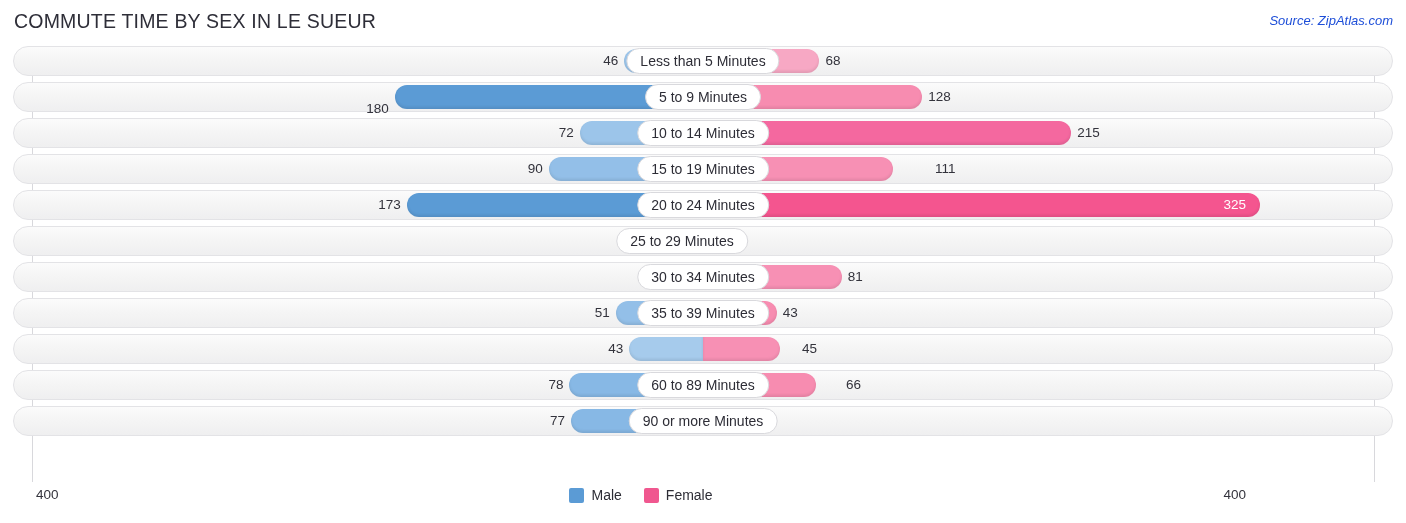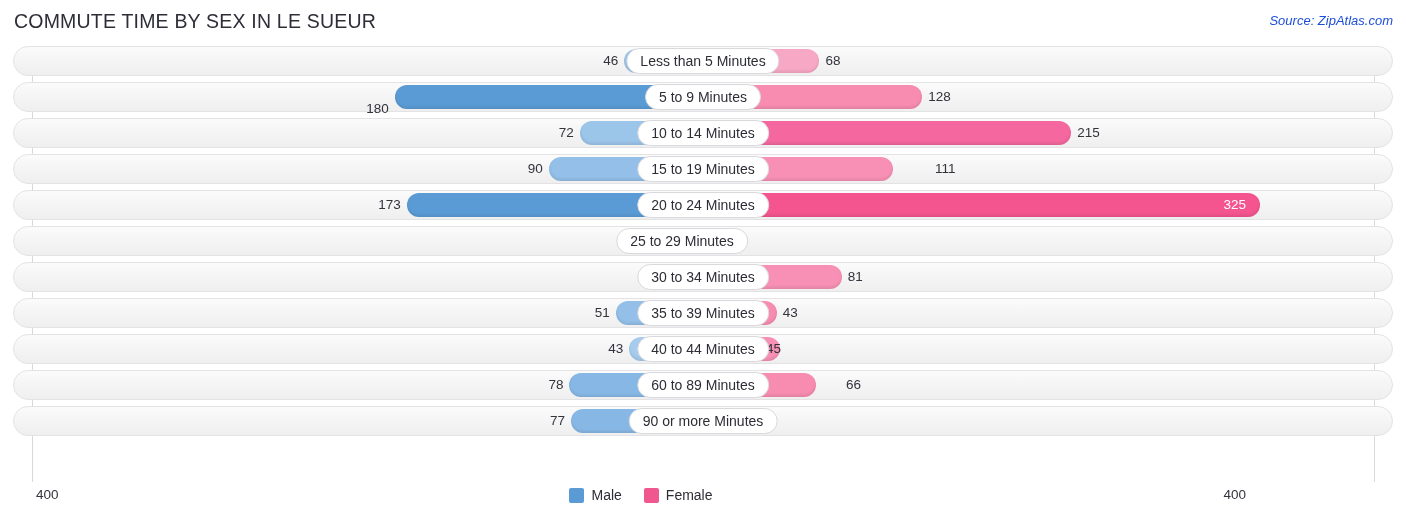--- a/index.html
+++ b/index.html
@@ -229,22 +229,21 @@
         <div class="bar male" style="left: 601.663px; width: 87.3375px; background: rgb(147, 191, 232);"></div>
         <div class="bar female" style="left: 689px; width: 73.6375px; background: rgb(247, 140, 176);"></div>
         <div class="val male" style="right: 782.337px;">51</div>
         <div class="val female" style="left: 768.638px;">43</div>
         <div class="cat-pill" style="left: 689px;">35 to 39 Minutes</div>
       </div>
       <div class="row">
         <div class="bar male" style="left: 615.362px; width: 73.6375px; background: rgb(166, 203, 236);"></div>
         <div class="bar female" style="left: 689px; width: 77.0625px; background: rgb(247, 144, 180);"></div>
         <div class="val male" style="right: 768.638px;">43</div>
-        <div class="val female" style="left: 752px;">45</div>
-        <div class="cat-pill" style="left: 689px;">40 to 44 Minutes</div>
+        <div class="val female" style="left: 788px;">45</div>
       </div>
       <div class="row">
         <div class="bar male" style="left: 555.425px; width: 133.575px; background: rgb(135, 184, 229);"></div>
         <div class="bar female" style="left: 689px; width: 113.025px; background: rgb(247, 140, 176);"></div>
         <div class="val male" style="right: 828.575px;">78</div>
         <div class="val female" style="left: 808.025px; margin-left: 24px;">66</div>
         <div class="cat-pill" style="left: 689px;">60 to 89 Minutes</div>
       </div>
       <div class="row">
         <div class="bar male" style="left: 557.138px; width: 131.862px; background: rgb(135, 184, 229);"></div>

